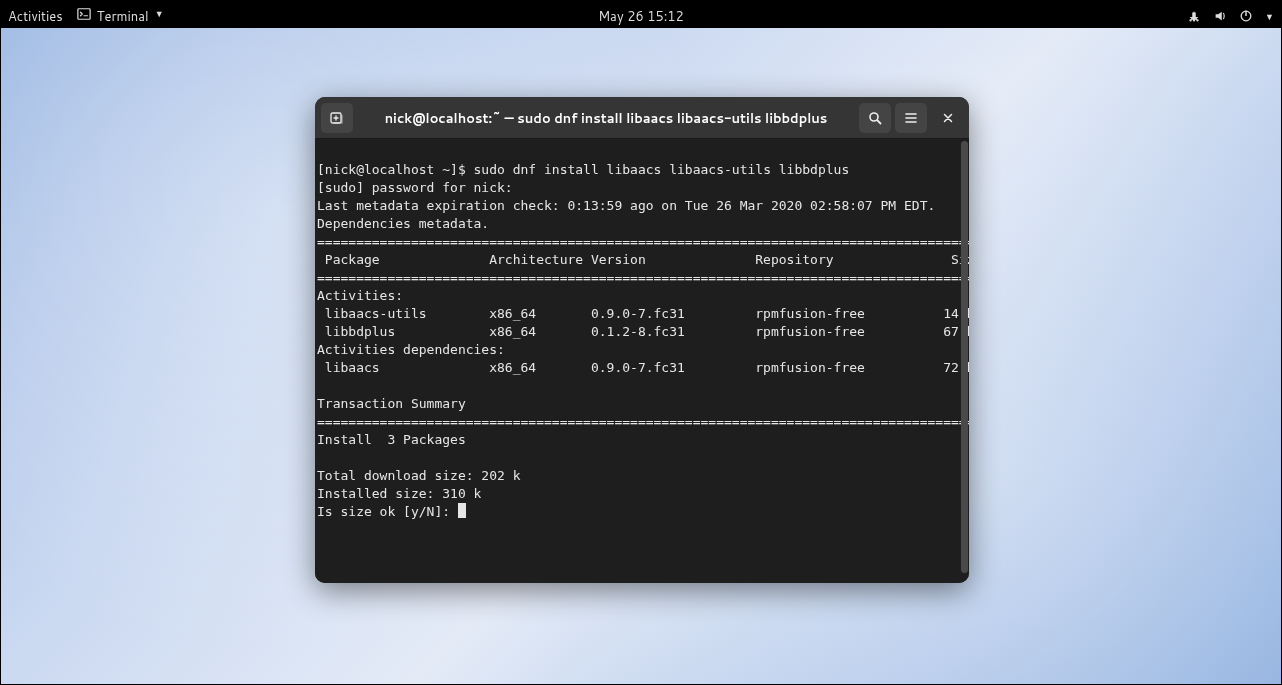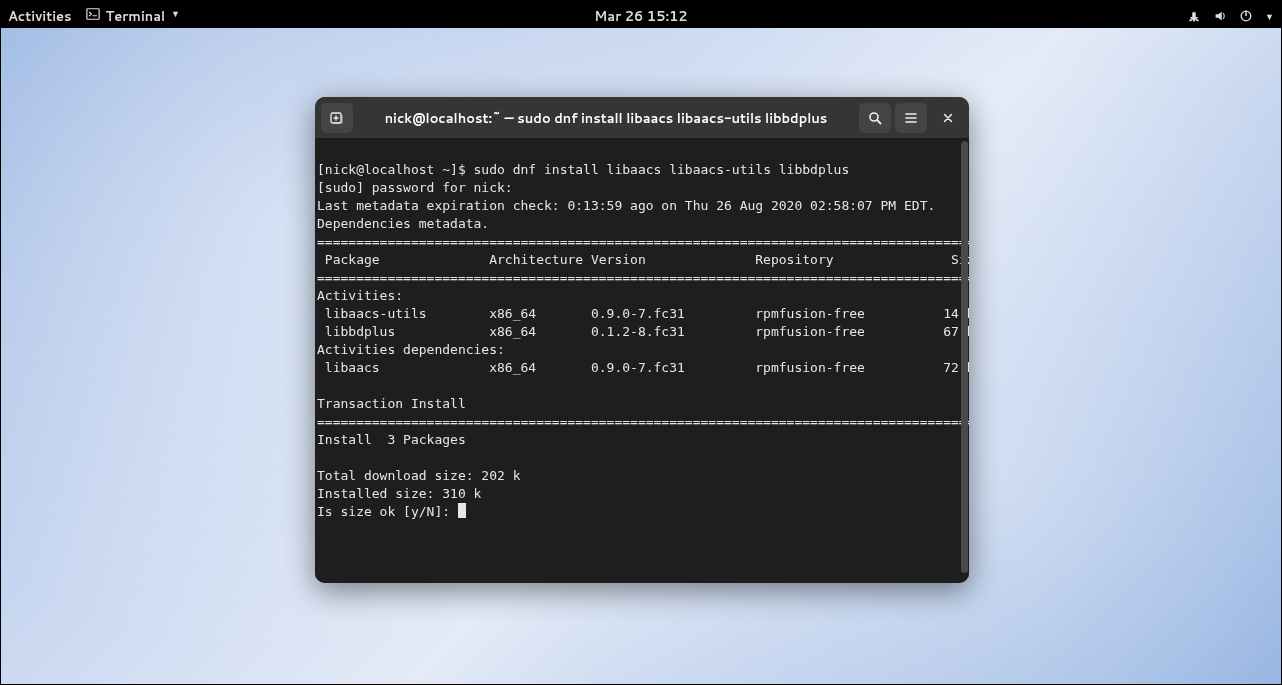--- a/index.html
+++ b/index.html
@@ -14,21 +14,21 @@
   
   .topbar {
     position: absolute;
     top: 0; left: 0; right: 0;
     height: 32px;
     background: #000;
     color: #ddd;
     display: flex;
     align-items: center;
     font-size: 13px;
-    font-weight: 700;
+    font-weight: 400;
     padding: 0 8px;
   }
   .topbar .left { display: flex; align-items: center; gap: 14px; }
   .topbar .center { position: absolute; left: 50%; transform: translateX(-50%); }
   .topbar .right { margin-left: auto; display: flex; align-items: center; gap: 12px; }
   .topbar .app-menu { display: flex; align-items: flex-start; gap: 6px; }
   .topbar .dropdown-caret { font-size: 9px; }
   .topbar .icon { display: inline-flex; align-items: center; }
   .topbar svg { fill: #ddd; }
 
@@ -130,21 +130,21 @@
       <span class="icon">
         <svg width="14" height="14" viewBox="0 0 16 16">
             <rect x="1" y="2" width="14" height="12" rx="1" fill="none" stroke="#ddd" stroke-width="1.4"></rect>
             <path d="M4 6l2 2-2 2M8 10h4" stroke="#ddd" stroke-width="1.4" fill="none" stroke-linecap="round"></path>
           </svg>
       </span>
       <span>Terminal</span>
       <span class="dropdown-caret">▼</span>
     </span>
   </div>
-  <div class="center">Mar 26  15:12</div>
+  <div class="center">May 26  15:12</div>
   <div class="right">
     <span class="icon">
       <svg width="14" height="14" viewBox="0 0 16 16">
           <path d="M8 2l-5 5h3v5h4V7h3z" transform="rotate(180 8 8)" fill="#ddd"></path>
           <circle cx="4" cy="13" r="1.3"></circle>
           <circle cx="8" cy="13" r="1.3"></circle>
           <circle cx="12" cy="13" r="1.3"></circle>
           <path d="M4 13L8 9l4 4M8 9V3" stroke="#ddd" stroke-width="1.2" fill="none"></path>
         </svg>
     </span>
@@ -190,32 +190,32 @@
       <div class="tb-close">
         <svg width="14" height="14" viewBox="0 0 16 16">
             <path d="M4 4l8 8M12 4l-8 8" stroke="#eee" stroke-width="1.7" stroke-linecap="round"></path>
           </svg>
       </div>
     </div>
 
     <div class="term-body">
 <span class="line"><span>[nick@localhost ~]$ </span><span>sudo dnf install libaacs libaacs-utils libbdplus</span></span>
 <span class="line">[sudo] password for nick: </span>
-<span class="line">Last metadata expiration check: 0:13:59 ago on Thu 26 Aug 2020 02:58:07 PM EDT.</span>
+<span class="line">Last metadata expiration check: 0:13:59 ago on Tue 26 Mar 2020 02:58:07 PM EDT.</span>
 <span class="line">Dependencies metadata.</span>
 <span class="line">================================================================================================</span>
 <span class="line"> Package              Architecture Version              Repository               Size</span>
 <span class="line">================================================================================================</span>
 <span class="line">Activities:</span>
 <span class="line"> libaacs-utils        x86_64       0.9.0-7.fc31         rpmfusion-free          14 k</span>
 <span class="line"> libbdplus            x86_64       0.1.2-8.fc31         rpmfusion-free          67 k</span>
 <span class="line">Activities dependencies:</span>
 <span class="line"> libaacs              x86_64       0.9.0-7.fc31         rpmfusion-free          72 k</span>
 <span class="line"> </span>
-<span class="line">Transaction Install</span>
+<span class="line">Transaction Summary</span>
 <span class="line">================================================================================================</span>
 <span class="line">Install  3 Packages</span>
 <span class="line"> </span>
 <span class="line">Total download size: 202 k</span>
 <span class="line">Installed size: 310 k</span>
 <span class="line"><span>Is size ok [y/N]: </span><span class="cursor"></span></span>
       <div class="scrollbar"></div>
     </div>
   </div>
 

